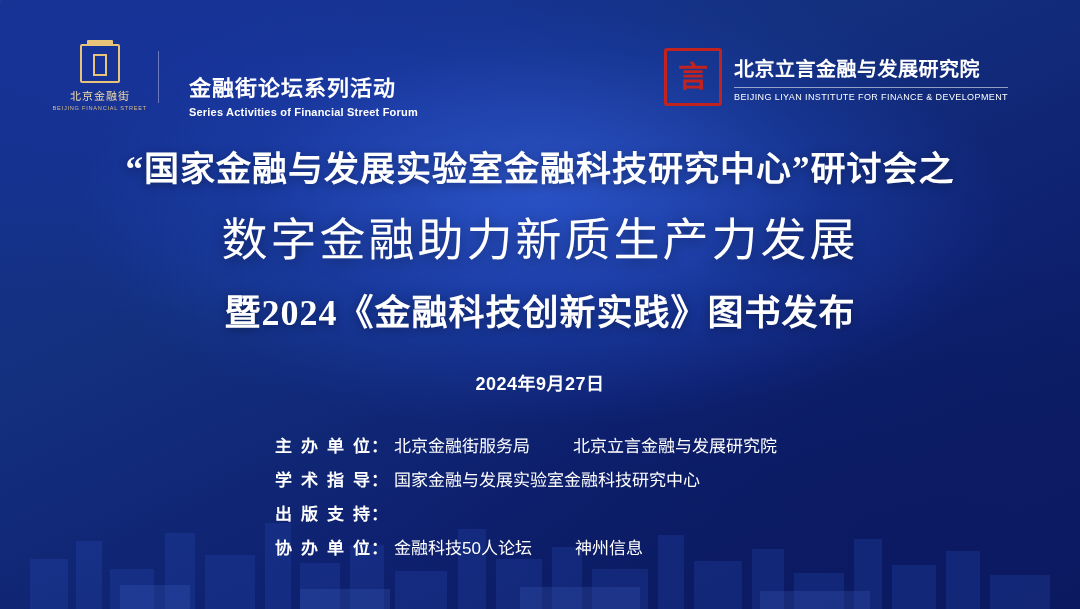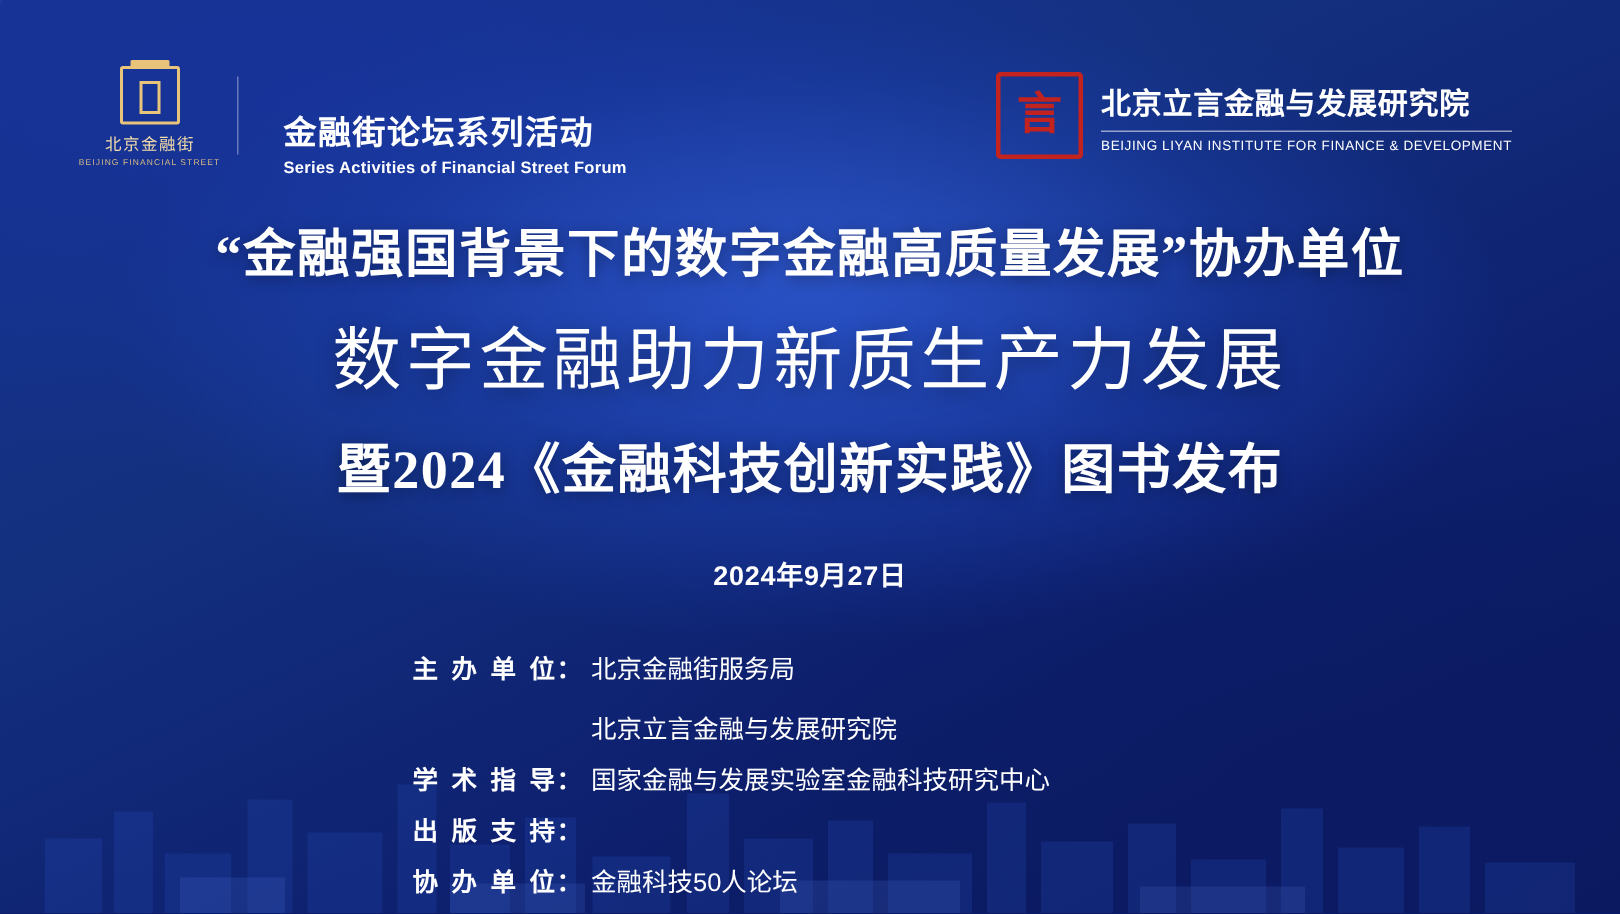--- a/index.html
+++ b/index.html
@@ -257,23 +257,22 @@
     text-align: justify;
     text-align-last: justify;
     flex: none;
   }
   .credit-colon {
     font-weight: bold;
     margin-right: 6px;
   }
   .credit-values {
     display: flex;
-    gap: 15px;
-    white-space: nowrap;
-    flex-direction: column;
+    gap: 43px;
+    white-space: nowrap;
   }
 </style>
 </head>
 <body>
 
 <div class="stage">
   <div class="glow"></div>
   <div class="streaks"></div>
 
   <div class="skyline">
@@ -329,21 +328,21 @@
         <span>言</span>
       </div>
       <div class="right-text">
         <div class="cn-title">北京立言金融与发展研究院</div>
         <div class="en-title">BEIJING LIYAN INSTITUTE FOR FINANCE &amp; DEVELOPMENT</div>
       </div>
     </div>
   </div>
 
   <div class="titles">
-    <div class="t-line1">“金融强国背景下的数字金融高质量发展”协办单位</div>
+    <div class="t-line1">“国家金融与发展实验室金融科技研究中心”研讨会之</div>
     <div class="t-line2">数字金融助力新质生产力发展</div>
     <div class="t-line3">暨2024《金融科技创新实践》图书发布</div>
     <div class="t-date">2024年9月27日</div>
   </div>
 
   <div class="credits">
     <div class="credit-row">
       <span class="credit-label">主办单位</span>
       <span class="credit-colon">：</span>
       <span class="credit-values">

